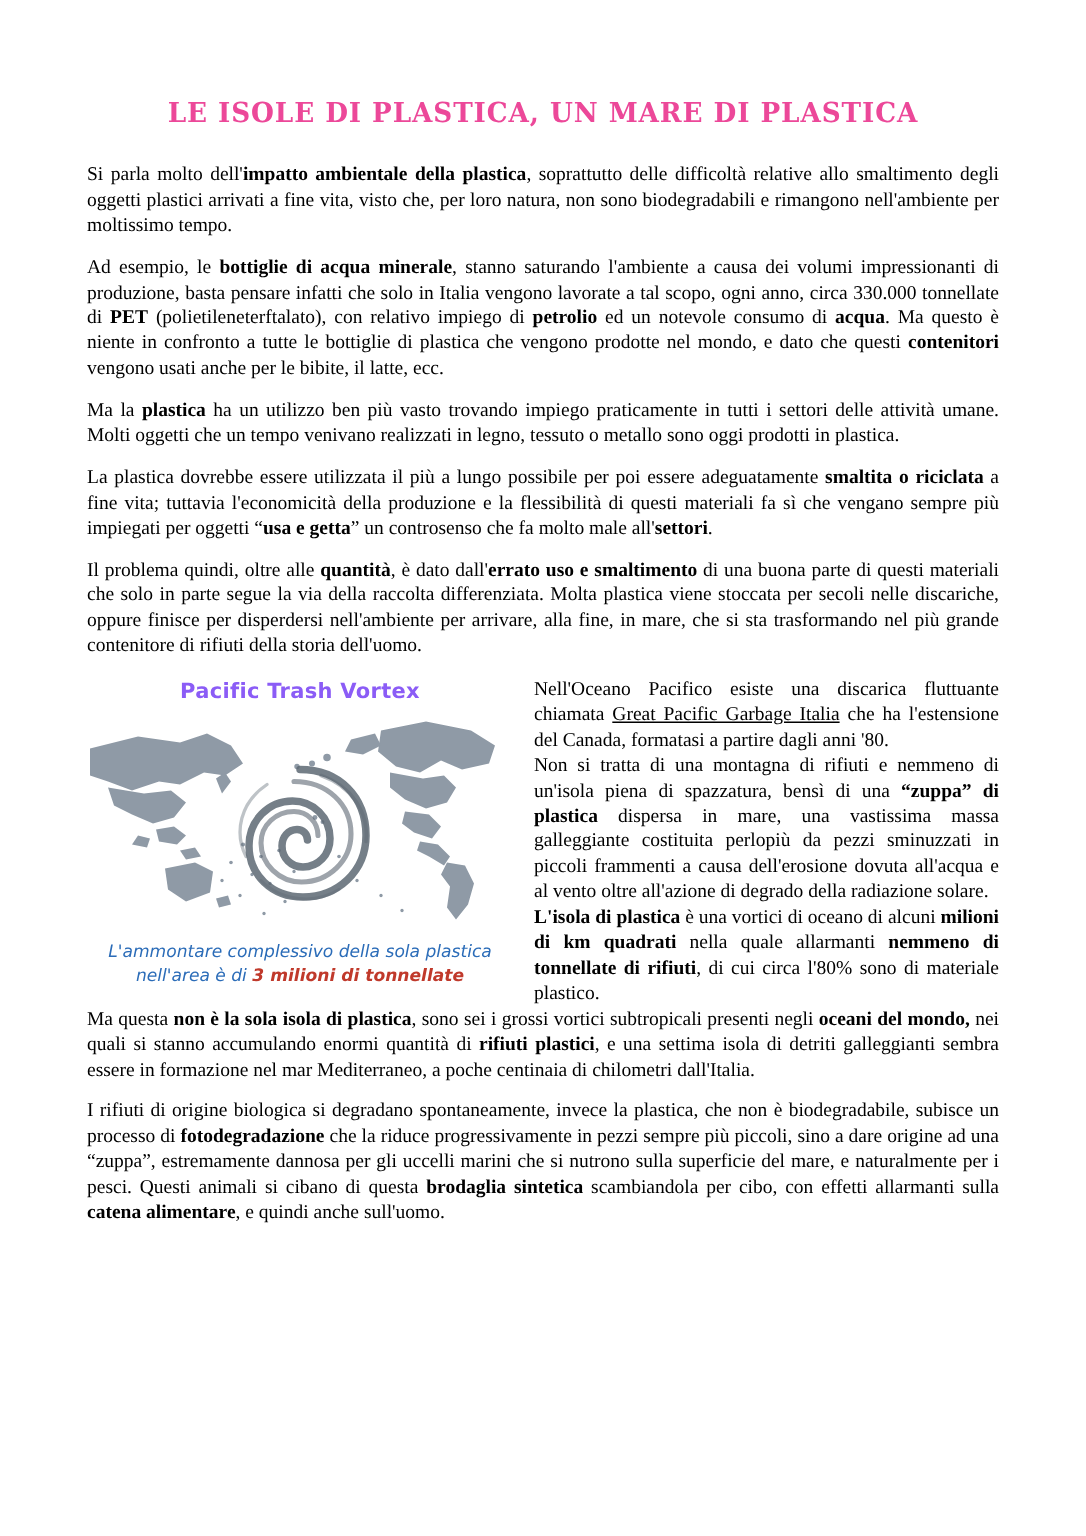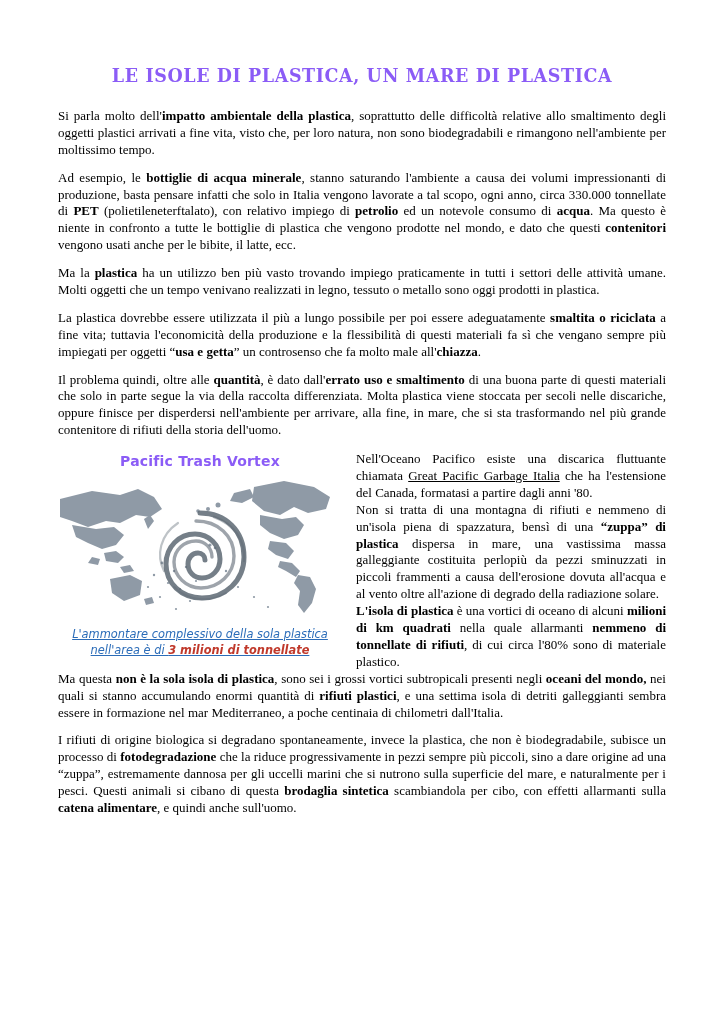--- a/index.html
+++ b/index.html
@@ -21,21 +21,21 @@
     box-sizing: border-box;
     padding: 48px 58px 40px 58px;
     position: relative;
   }
   h1.title {
     font-family: "DejaVu Serif", serif;
     font-size: 17.5px;
     font-weight: bold;
     letter-spacing: 0.6px;
     text-align: center;
-    color: #8b5cf6;
+    color: #ec4899;
     margin: 18px 0 22px 0;
     font-style: normal;
     text-transform: uppercase;
     transform: scaleY(1.05);
   }
   p {
     font-size: 13px;
     line-height: 1.30;
     text-align: justify;
     margin: 0 0 11px 0;
@@ -77,21 +77,20 @@
     margin: 0 auto;
     overflow: hidden;
   }
   .fig-caption {
     font-family: "DejaVu Sans", sans-serif;
     font-size: 11.4px;
     font-style: italic;
     color: #2b6cb8;
     line-height: 1.35;
     margin-top: 6px;
-    text-decoration: underline;
   }
   .fig-caption .hl {
     color: #c0392b;
     font-weight: bold;
     font-style: italic;
   }
   .wrap-text p {
     margin-bottom: 0;
   }
   .after-figure {
@@ -107,21 +106,21 @@
 
   <h1 class="title">LE ISOLE DI PLASTICA, UN MARE DI PLASTICA</h1>
 
   <p><span>Si parla molto dell'</span><b>impatto ambientale della plastica</b><span>, soprattutto delle difficoltà relative allo smaltimento degli oggetti plastici arrivati a fine vita, visto che, per loro natura, non sono biodegradabili e rimangono nell'ambiente per moltissimo tempo.</span></p>
 
   <p><span>Ad esempio, le </span><b>bottiglie di acqua minerale</b><span>, stanno saturando l'ambiente a causa dei volumi impressionanti di produzione, basta pensare infatti che solo in Italia vengono lavorate a tal scopo, ogni anno, circa 330.000 tonnellate di </span><b>PET</b><span> (polietileneterftalato), con relativo impiego di </span><b>petrolio</b><span> ed un notevole consumo di </span><b>acqua</b><span>. Ma questo è niente in confronto a tutte le bottiglie di plastica che vengono prodotte nel mondo, e dato che questi </span><b>contenitori</b><span> vengono usati anche per le bibite, il latte, ecc.</span></p>
 
   <div class="para-group">
     <p class="spaced"><span>Ma la </span><b>plastica</b><span> ha un utilizzo ben più vasto trovando impiego praticamente in tutti i settori delle attività umane. Molti oggetti che un tempo venivano realizzati in legno, tessuto o metallo sono oggi prodotti in plastica.</span></p>
 
-    <p><span>La plastica dovrebbe essere utilizzata il più a lungo possibile per poi essere adeguatamente </span><b>smaltita o riciclata</b><span> a fine vita; tuttavia l'economicità della produzione e la flessibilità di questi materiali fa sì che vengano sempre più impiegati per oggetti “</span><b>usa e getta</b><span>” un controsenso che fa molto male all'</span><b>chiazza</b><span>.</span></p>
+    <p><span>La plastica dovrebbe essere utilizzata il più a lungo possibile per poi essere adeguatamente </span><b>smaltita o riciclata</b><span> a fine vita; tuttavia l'economicità della produzione e la flessibilità di questi materiali fa sì che vengano sempre più impiegati per oggetti “</span><b>usa e getta</b><span>” un controsenso che fa molto male all'</span><b>settori</b><span>.</span></p>
   </div>
 
   <p style="margin-top:11px;"><span>Il problema quindi, oltre alle </span><b>quantità</b><span>, è dato dall'</span><b>errato uso e smaltimento</b><span> di una buona parte di questi materiali che solo in parte segue la via della raccolta differenziata. Molta plastica viene stoccata per secoli nelle discariche, oppure finisce per disperdersi nell'ambiente per arrivare, alla fine, in mare, che si sta trasformando nel più grande contenitore di rifiuti della storia dell'uomo.</span></p>
 
   <div class="figure-block">
 
     <div class="figure">
       <div class="fig-title">Pacific Trash Vortex</div>
 
       <div class="fig-map">

